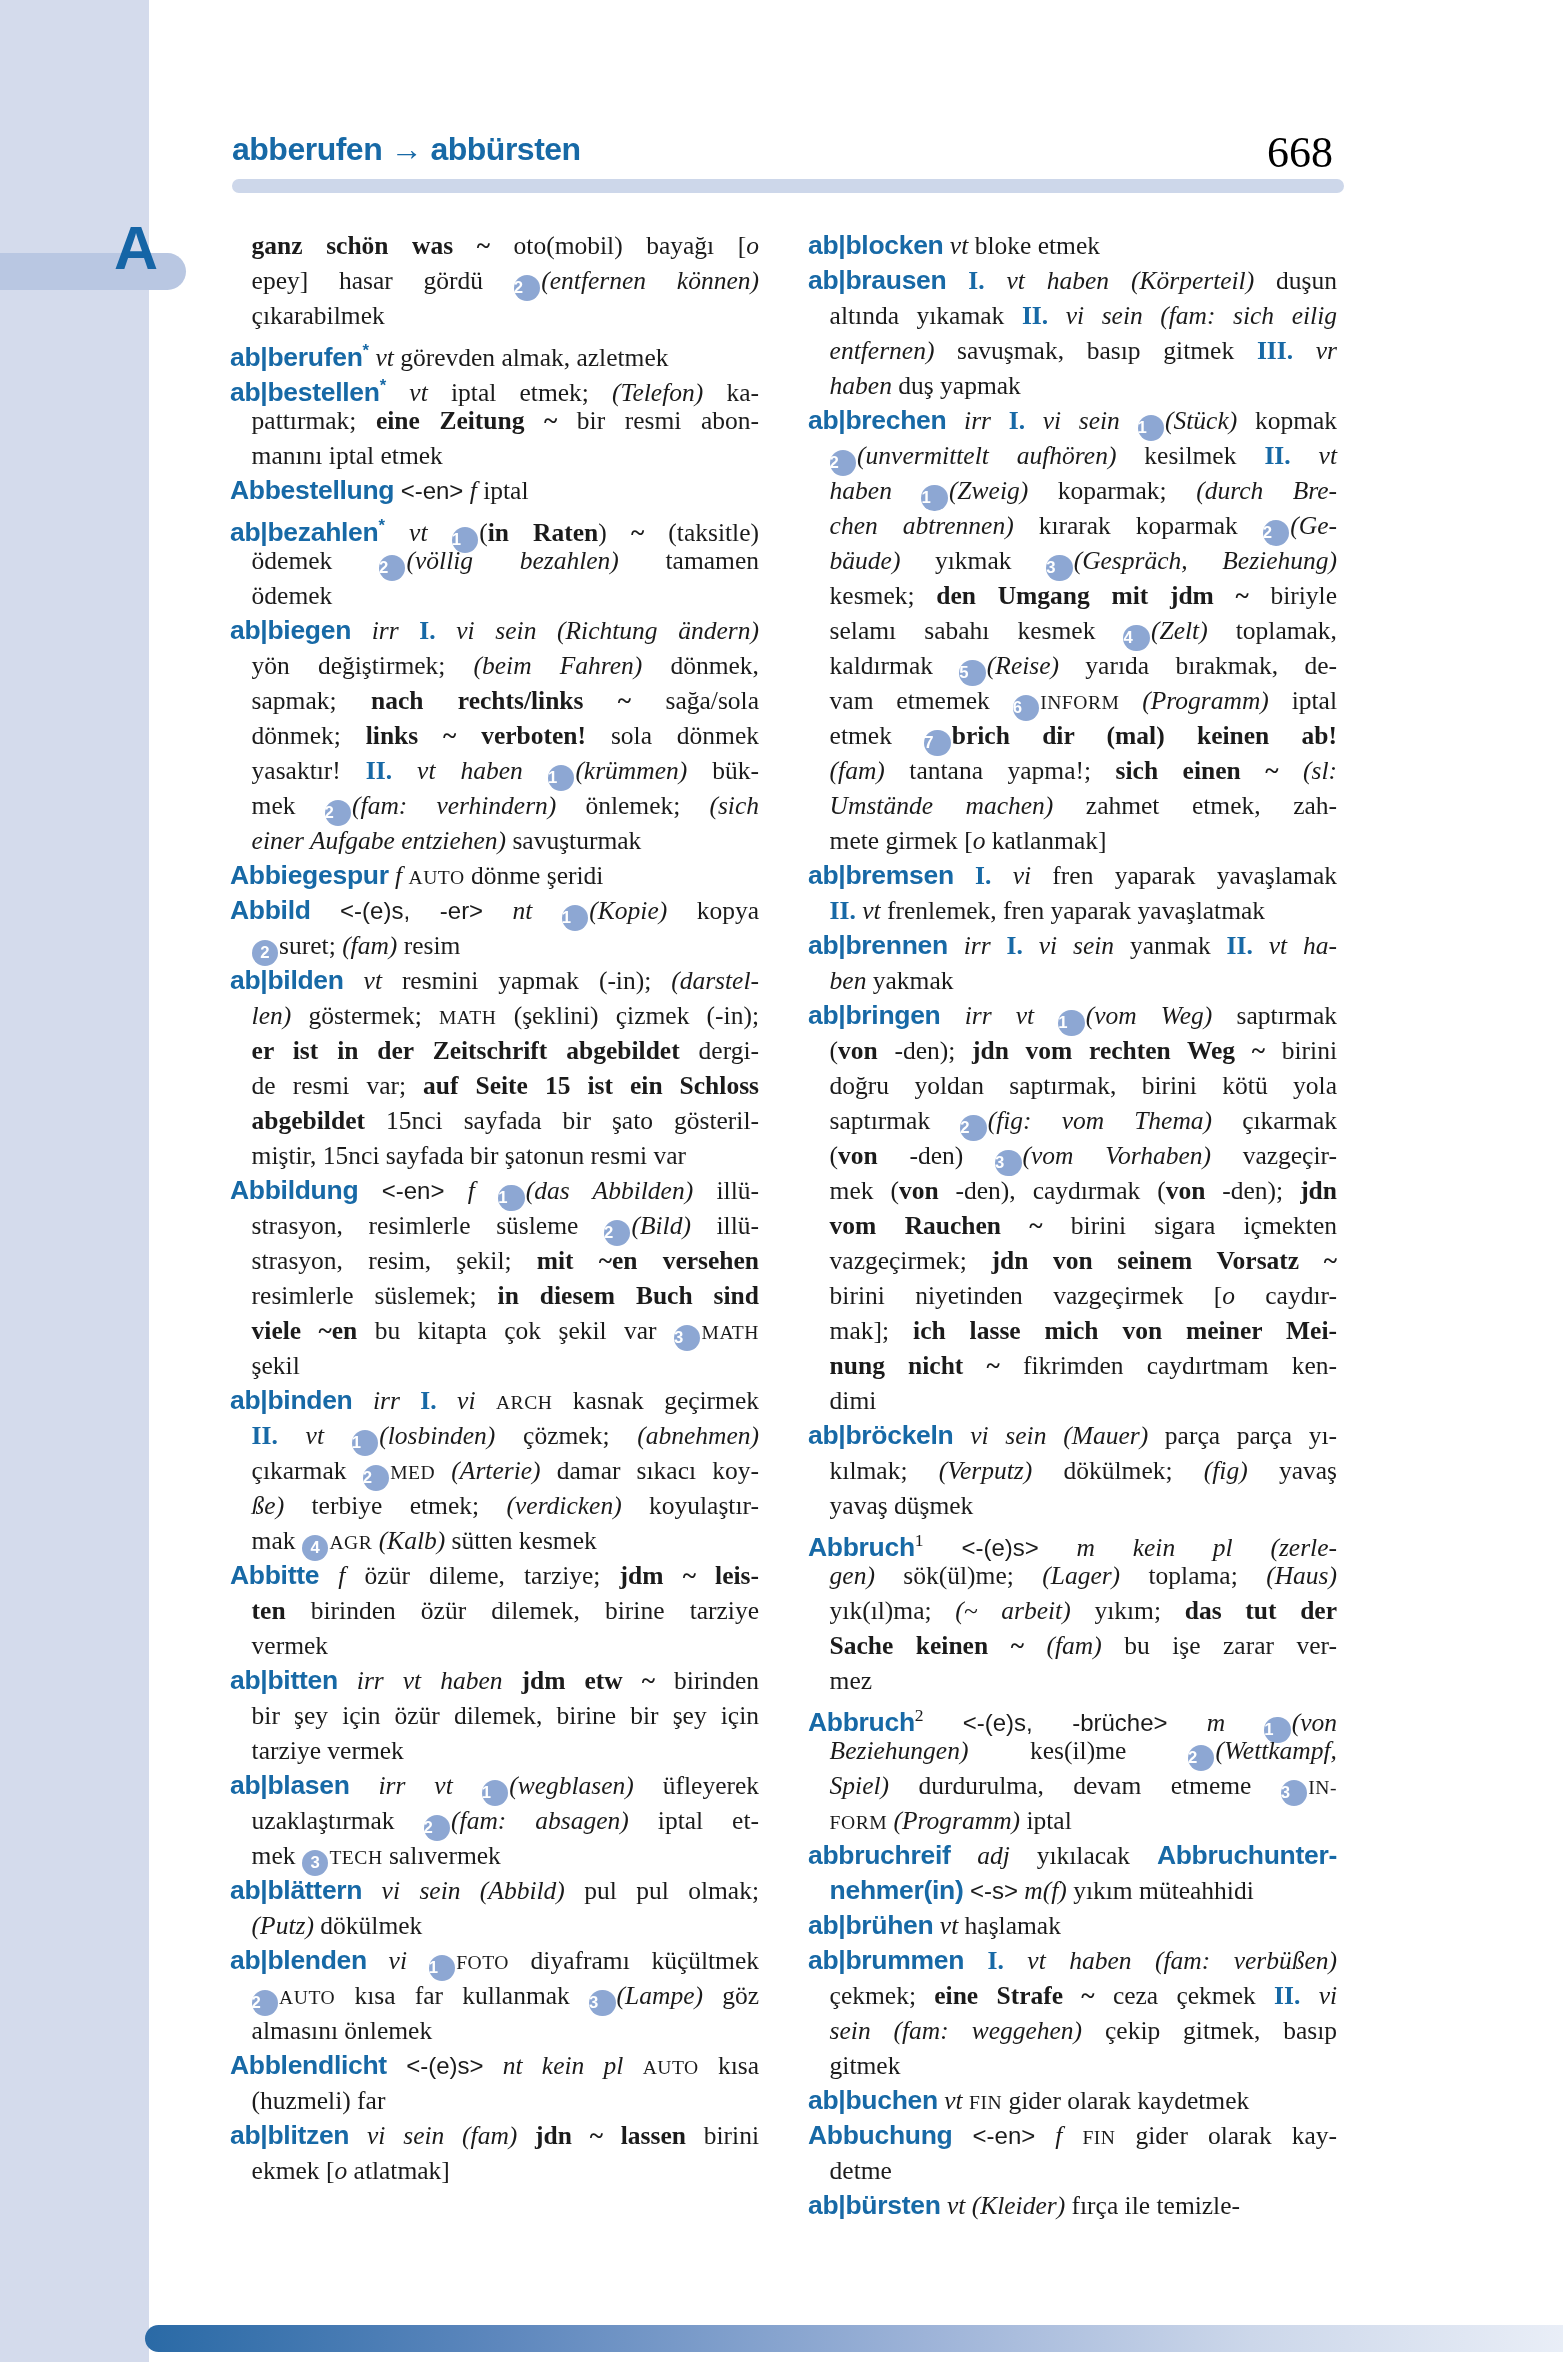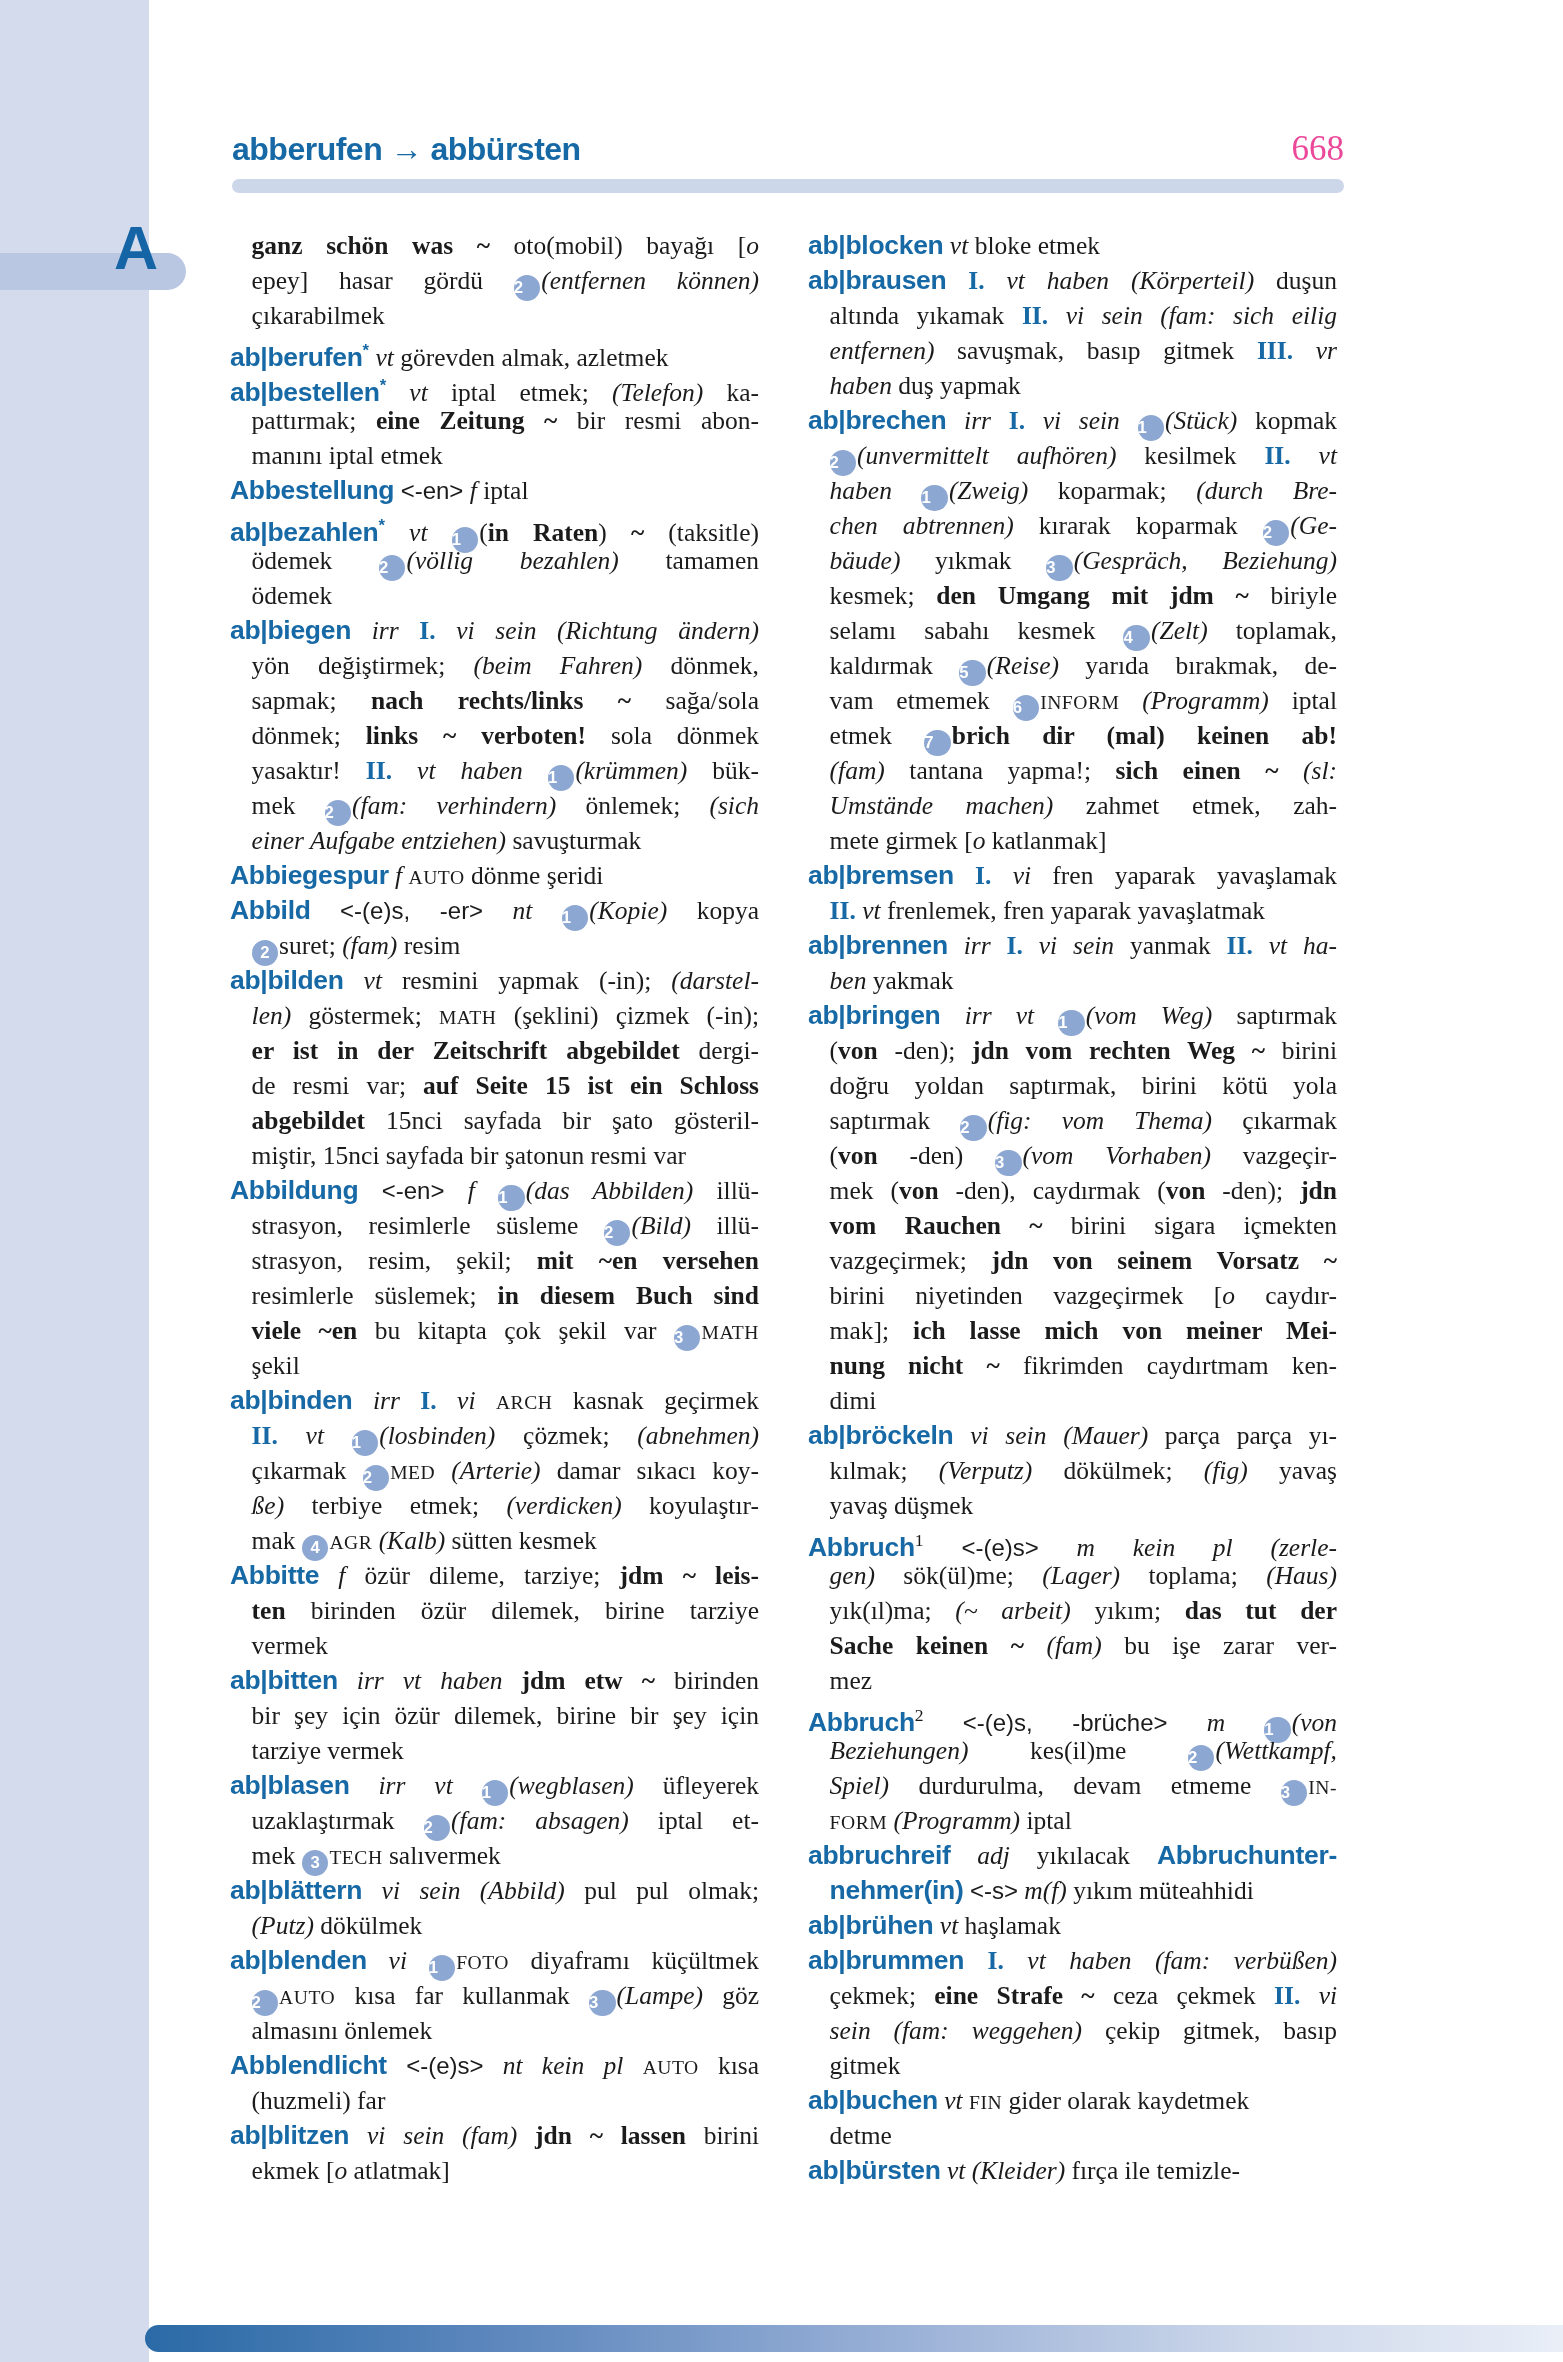--- a/index.html
+++ b/index.html
@@ -11,21 +11,21 @@
   .sidebar-strip { position:absolute; left:0; top:0; width:149px; height:2362px; background:#d4dbec; }
   .letter-pill { position:absolute; left:0; top:253px; width:186px; height:37px; background:#b9c7e2; border-radius:0 18.6px 18.6px 0; }
   .letter {
     position:absolute; left:114px; top:218px; font-family:"Liberation Sans",sans-serif;
     font-weight:bold; font-size:61px; line-height:1; color:#1565a6;
   }
   .guide {
     position:absolute; left:232px; top:133px; font-family:"Liberation Sans",sans-serif;
     font-weight:bold; font-size:32px; line-height:1; color:#1769a6; letter-spacing:-0.5px;
   }
-  .pagenum { position:absolute; right:219px; top:131px; font-size:35px; line-height:1; color:#ec4899; }
+  .pagenum { position:absolute; right:230px; top:131px; font-size:44px; line-height:1; color:#000000; }
   .rule-bar { position:absolute; left:232px; top:179px; width:1112px; height:13.7px; border-radius:6.9px; background:#cdd7ea; }
   .bottom-bar {
     position:absolute; left:145px; top:2325px; width:1418px; height:27.4px;
     border-radius:13.7px 0 0 13.7px;
     background:linear-gradient(90deg,#2a6aa6 0%,#5d87bd 25%,#9db3d8 55%,#ccd7ea 78%,#e9eef7 100%);
   }
   .col { position:absolute; top:228px; width:529px; font-size:25.5px; }
   #col-left  { left:230px; }
   #col-right { left:808px; }
   .line { height:35px; line-height:35px; overflow:visible; }
@@ -163,18 +163,19 @@
     <div class="line ind j"><span class="sg-it">Spiel)</span><span class="sg-n"> durdurulma, devam etmeme </span><span class="circ">3</span><span class="sg-sc">IN-</span></div>
     <div class="line ind"><span class="sg-sc">FORM</span><span class="sg-n"> </span><span class="sg-it">(Programm)</span><span class="sg-n"> iptal</span></div>
     <div class="line j"><span class="sg-hw">abbruchreif</span><span class="sg-n"> </span><span class="sg-it">adj</span><span class="sg-n"> yıkılacak </span><span class="sg-hw">Abbruchunter-</span></div>
     <div class="line ind"><span class="sg-hw">nehmer(in)</span><span class="sg-n"> </span><span class="sg-sans">&lt;-s&gt;</span><span class="sg-n"> </span><span class="sg-it">m(f)</span><span class="sg-n"> yıkım müteahhidi</span></div>
     <div class="line"><span class="sg-hw">ab|brühen</span><span class="sg-n"> </span><span class="sg-it">vt</span><span class="sg-n"> haşlamak</span></div>
     <div class="line j"><span class="sg-hw">ab|brummen</span><span class="sg-n"> </span><span class="sg-rom">I.</span><span class="sg-n"> </span><span class="sg-it">vt haben (fam: verbüßen)</span></div>
     <div class="line ind j"><span class="sg-n">çekmek; </span><span class="sg-b">eine Strafe ~</span><span class="sg-n"> ceza çekmek </span><span class="sg-rom">II.</span><span class="sg-n"> </span><span class="sg-it">vi</span></div>
     <div class="line ind j"><span class="sg-it">sein (fam: weggehen)</span><span class="sg-n"> çekip gitmek, basıp</span></div>
     <div class="line ind"><span class="sg-n">gitmek</span></div>
     <div class="line"><span class="sg-hw">ab|buchen</span><span class="sg-n"> </span><span class="sg-it">vt</span><span class="sg-n"> </span><span class="sg-sc">FIN</span><span class="sg-n"> gider olarak kaydetmek</span></div>
+    <div class="line j"><span class="sg-hw">Abbuchung</span><span class="sg-n"> </span><span class="sg-sans">&lt;-en&gt;</span><span class="sg-n"> </span><span class="sg-it">f</span><span class="sg-n"> </span><span class="sg-sc">FIN</span><span class="sg-n"> gider olarak kay-</span></div>
     <div class="line ind"><span class="sg-n">detme</span></div>
     <div class="line"><span class="sg-hw">ab|bürsten</span><span class="sg-n"> </span><span class="sg-it">vt</span><span class="sg-n"> </span><span class="sg-it">(Kleider)</span><span class="sg-n"> fırça ile temizle-</span></div>
   </div>
 
 <div class="bottom-bar"></div>
 
 
 </body></html>

